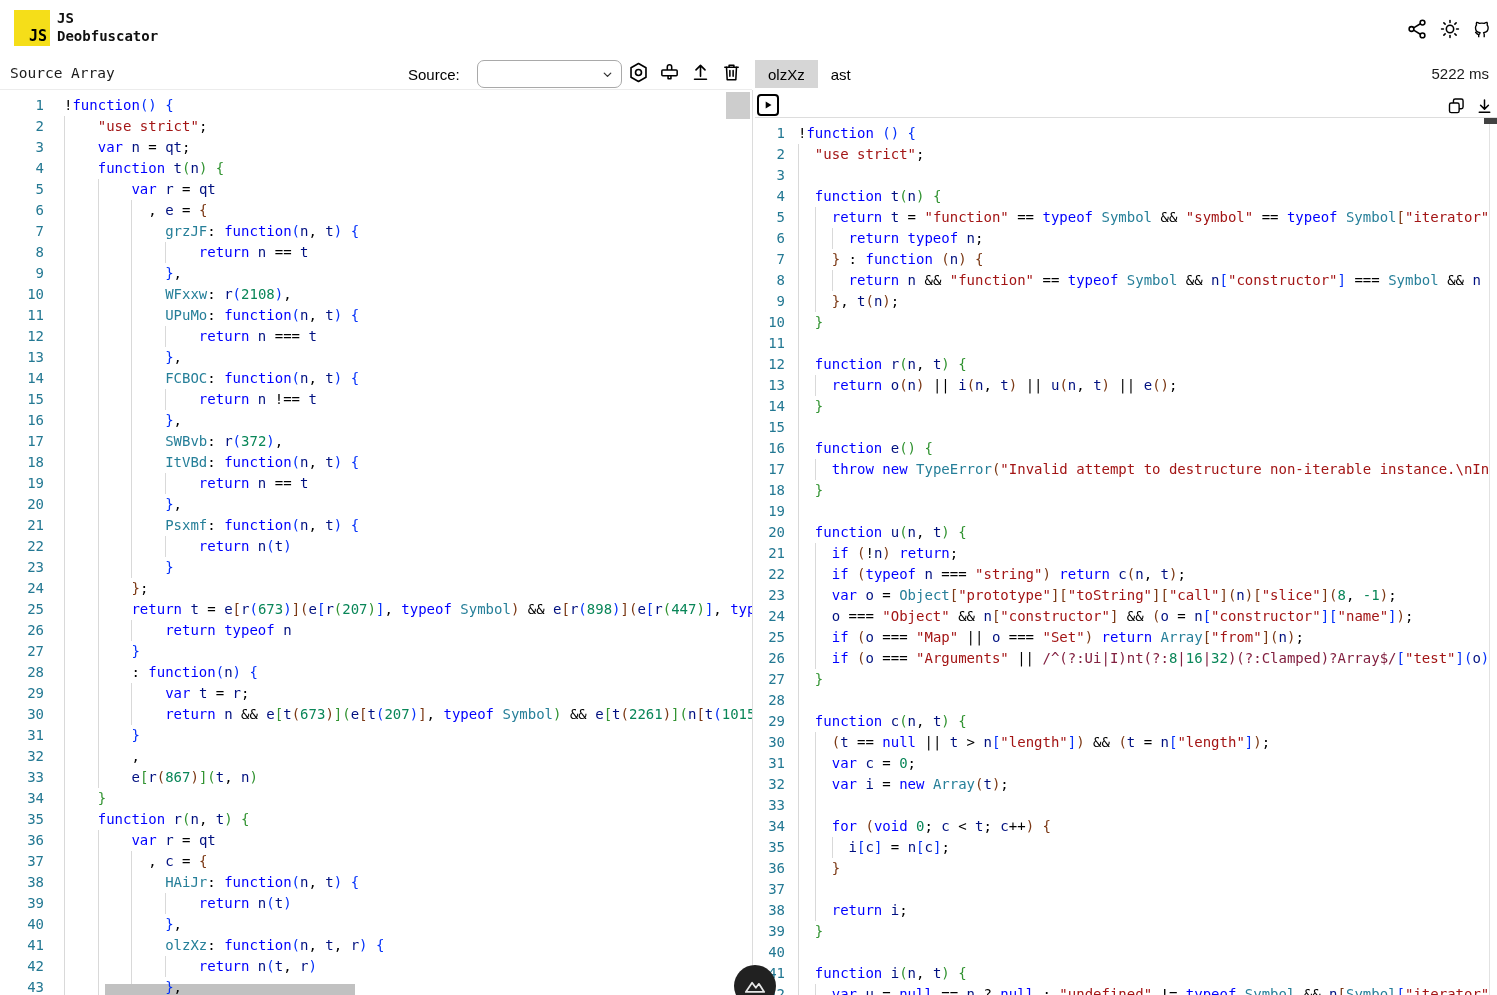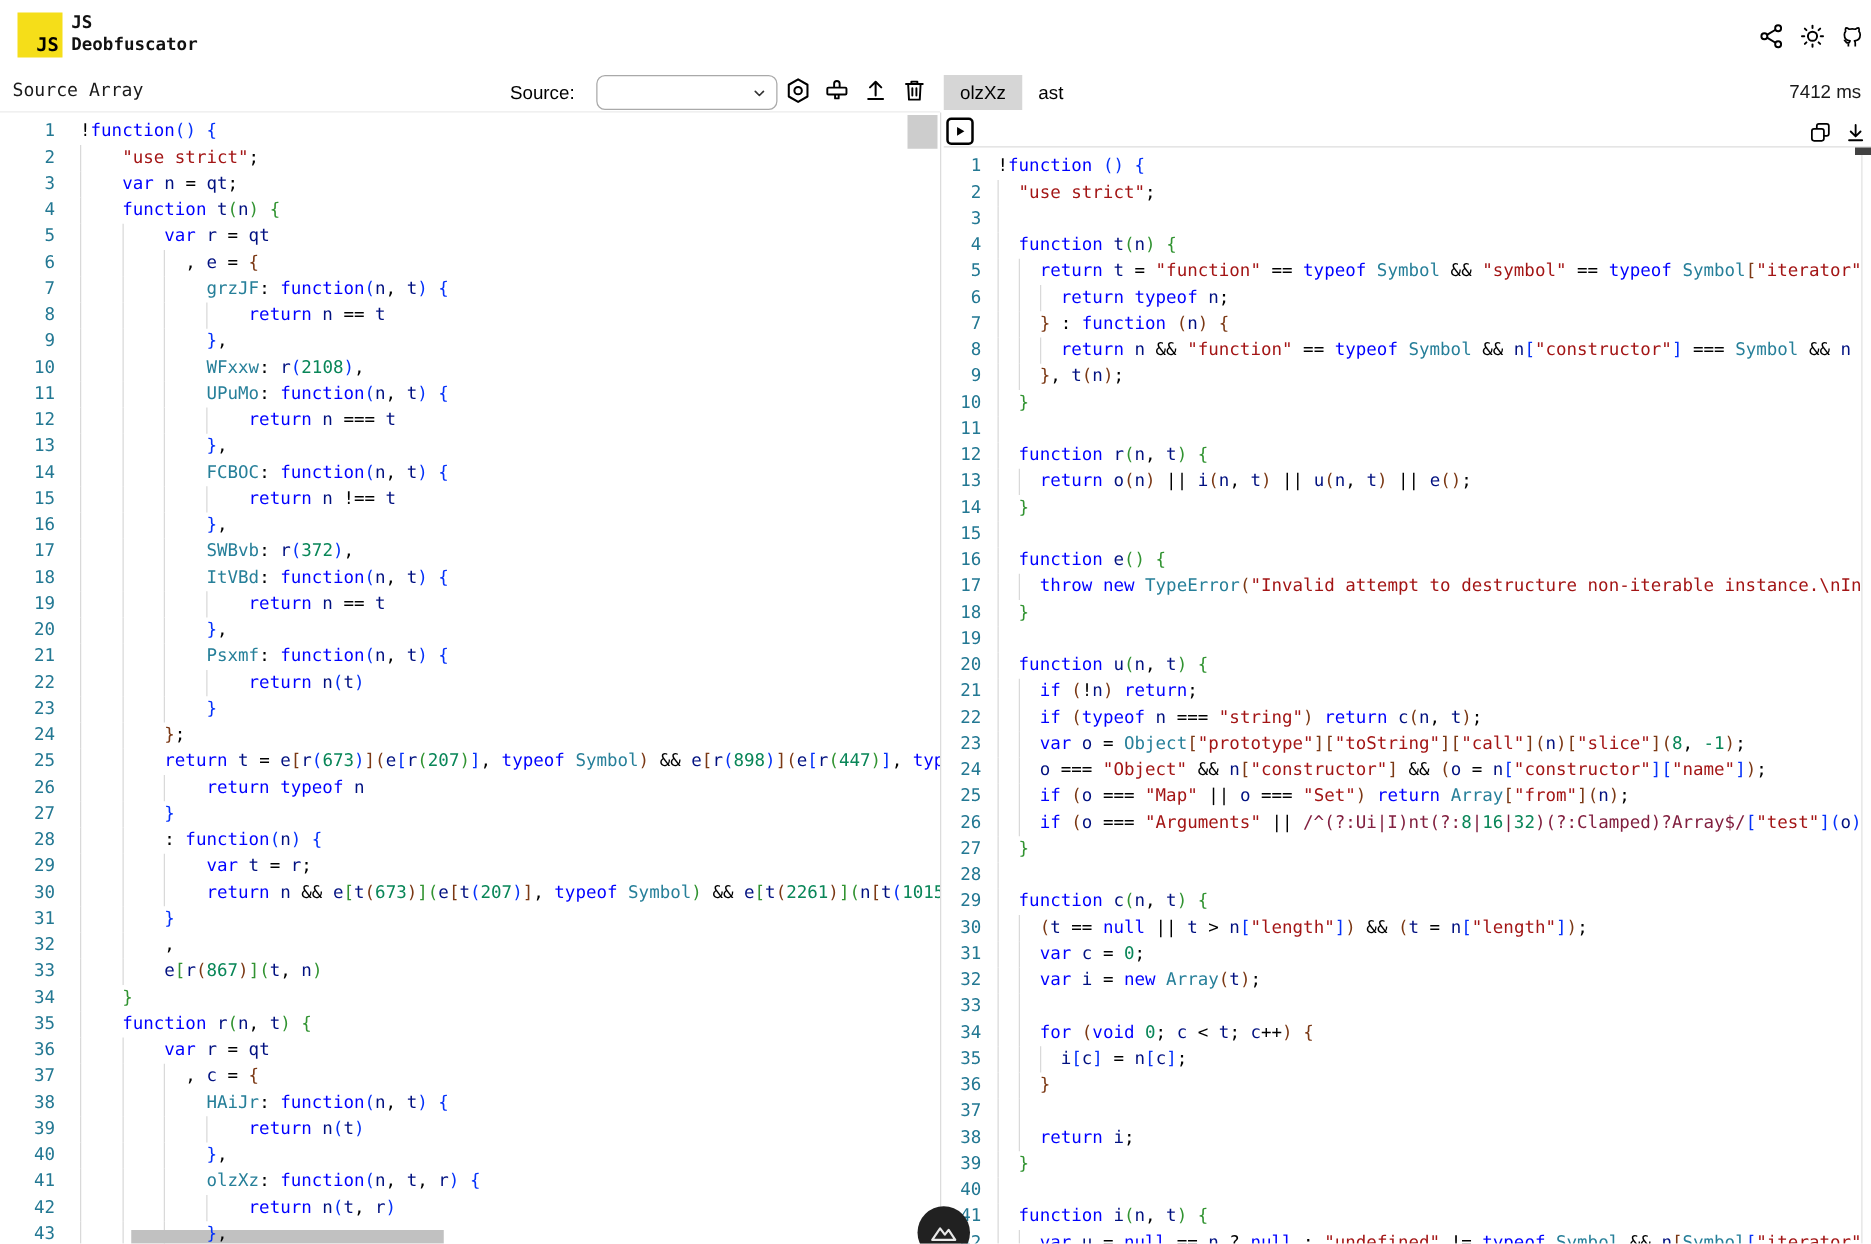--- a/index.html
+++ b/index.html
@@ -140,21 +140,21 @@
         <path d="M6.8 6.5 L7.5 19.5 H16.5 L17.2 6.5"></path>
         <path d="M10.3 10 V16 M13.7 10 V16"></path>
       </svg>
     </span>
   </button>
 
   <div class="abs tabs">
     <div class="tab active">olzXz</div>
     <div class="tab">ast</div>
   </div>
-  <div class="abs timing">7412 ms</div>
+  <div class="abs timing">5222 ms</div>
 
   <button class="abs playbtn">
     <span>
       <svg width="14" height="14" viewBox="0 0 24 24">
           <polygon points="8,6 18,12 8,18" fill="#000"></polygon>
         </svg>
     </span>
   </button>
   <button class="abs outbtn" style="left:1446px">
     <span>

